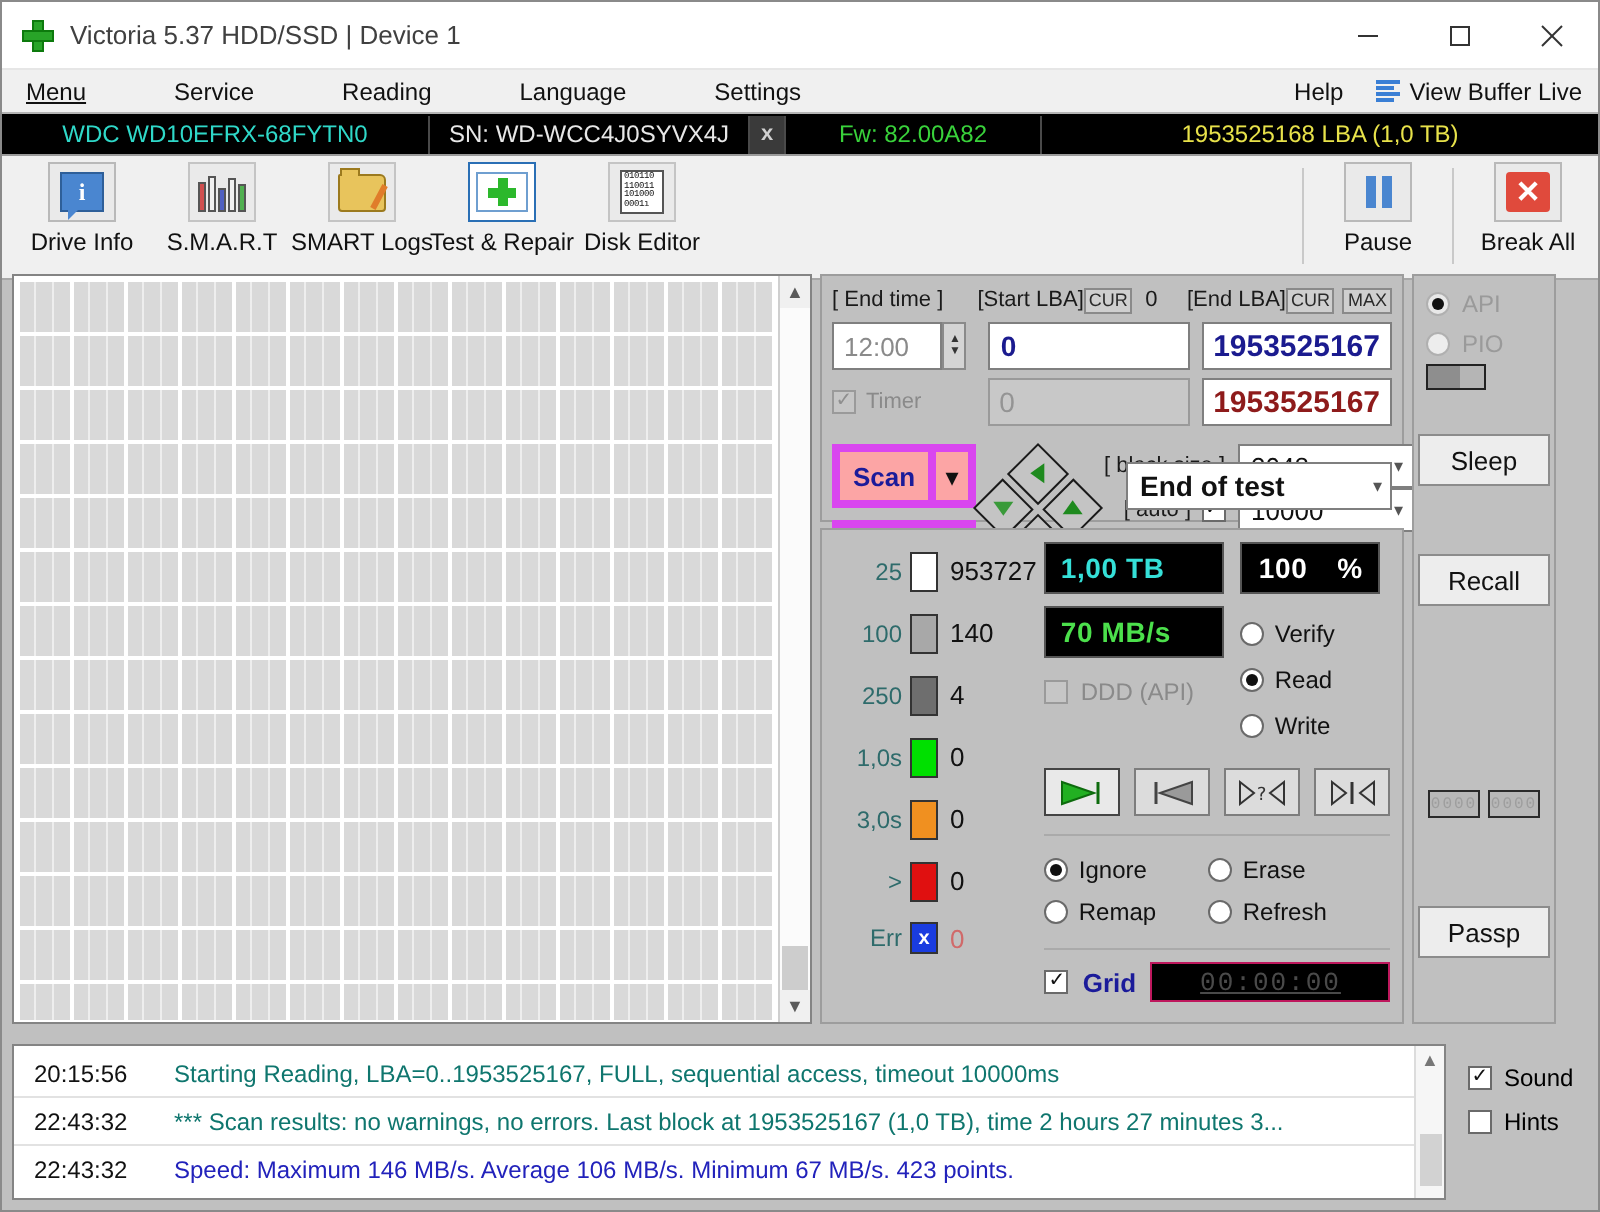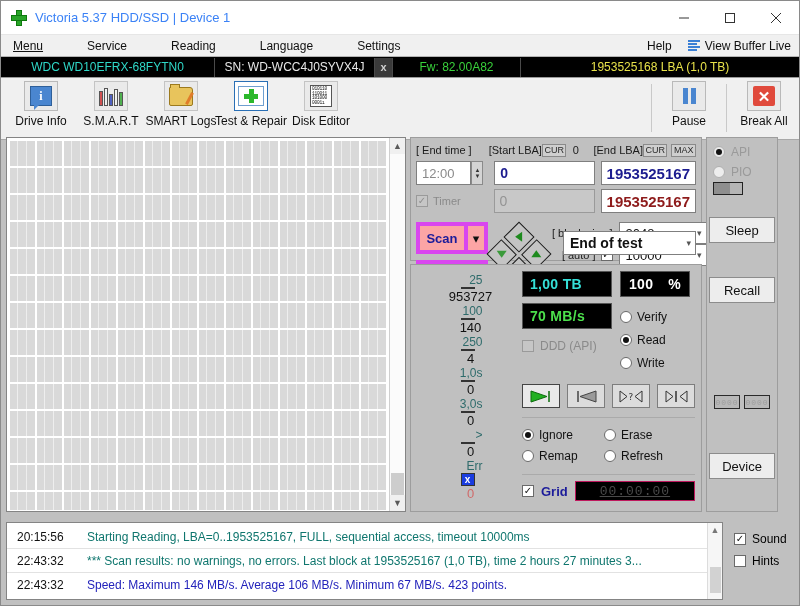--- a/index.html
+++ b/index.html
@@ -37,21 +37,21 @@
     flex: 0 0 auto;
   }
   .title-logo .vbar, .title-logo .hbar {
     position: absolute; background: #28a428; border: 1px solid #0d7a0d;
     box-sizing: border-box;
   }
   .title-logo .vbar { left: 5px; top: 0; width: 6px; height: 16px; }
   .title-logo .hbar { top: 5px; left: 0; width: 16px; height: 6px; }
   .title-text {
     font-size: 13px;
-    color: #3b82f6;
+    color: #404040;
     white-space: nowrap;
   }
   .win-controls {
     margin-left: auto;
     display: flex;
     height: 34px;
   }
   .win-btn {
     width: 46px; height: 34px;
     display: flex; align-items: center; justify-content: center;
@@ -294,21 +294,21 @@
     width: 12px; height: 12px; border-radius: 50%; background: #fff; border: 1px solid #6a6a6a;
     box-sizing: border-box; display:inline-flex; align-items:center; justify-content:center;
     flex: 0 0 auto;
   }
   .radio.on:after { content:""; width:6px; height:6px; border-radius:50%; background:#111; display:block; }
   .radio.gray { background: #ededed; border-color:#b0b0b0; }
 
   
   .ctl-mid { flex: 1 1 auto; margin-top: 3px; display: flex; }
   .hist { width: 122px; padding: 8px 0 0 6px; box-sizing: border-box; }
-  .hrow { display: flex; align-items: center; height: 25px; margin-bottom: 6px; flex-direction: column; }
+  .hrow { display: flex; align-items: center; height: 25px; margin-bottom: 6px; }
   .hrow .hk { width: 34px; text-align: right; font-size: 12px; color: #2e6b6b; padding-right: 4px; }
   .hrow .hsw { width: 14px; height: 20px; border: 1px solid #333; box-sizing: border-box; }
   .hrow .hv { padding-left: 6px; font-size: 13px; color: #111; }
   .hrow .hv.red { color: #d06a6a; }
 
   .statcol { flex: 1 1 auto; padding: 6px 6px 0 4px; box-sizing: border-box; }
   .lcd {
     background: #000; border: 1px solid #555; box-sizing: border-box;
     height: 26px; display:flex; align-items:center; padding: 0 7px;
     font-size: 14px; font-weight: bold; letter-spacing: 0.3px;
@@ -774,21 +774,21 @@
       <div class="miniprog"></div>
 
       <div class="sb-btn" style="margin-top:22px;">Sleep</div>
       <div class="sb-btn" style="margin-top:34px;">Recall</div>
 
       <div style="display:flex;gap:4px;justify-content:center;margin-top:92px;">
         <div class="minibox">0000</div>
         <div class="minibox">0000</div>
       </div>
 
-      <div class="sb-btn" style="margin-top:44px;">Device</div>
+      <div class="sb-btn" style="margin-top:44px;">Passp</div>
     </div>
   </div>
 
   <div class="logwrap">
     <div class="logrows">
       <div class="logrow">
         <span class="t">20:15:56</span>
         <span class="m">Starting Reading, LBA=0..1953525167, FULL, sequential access, timeout 10000ms</span>
       </div>
       <div class="logrow">

